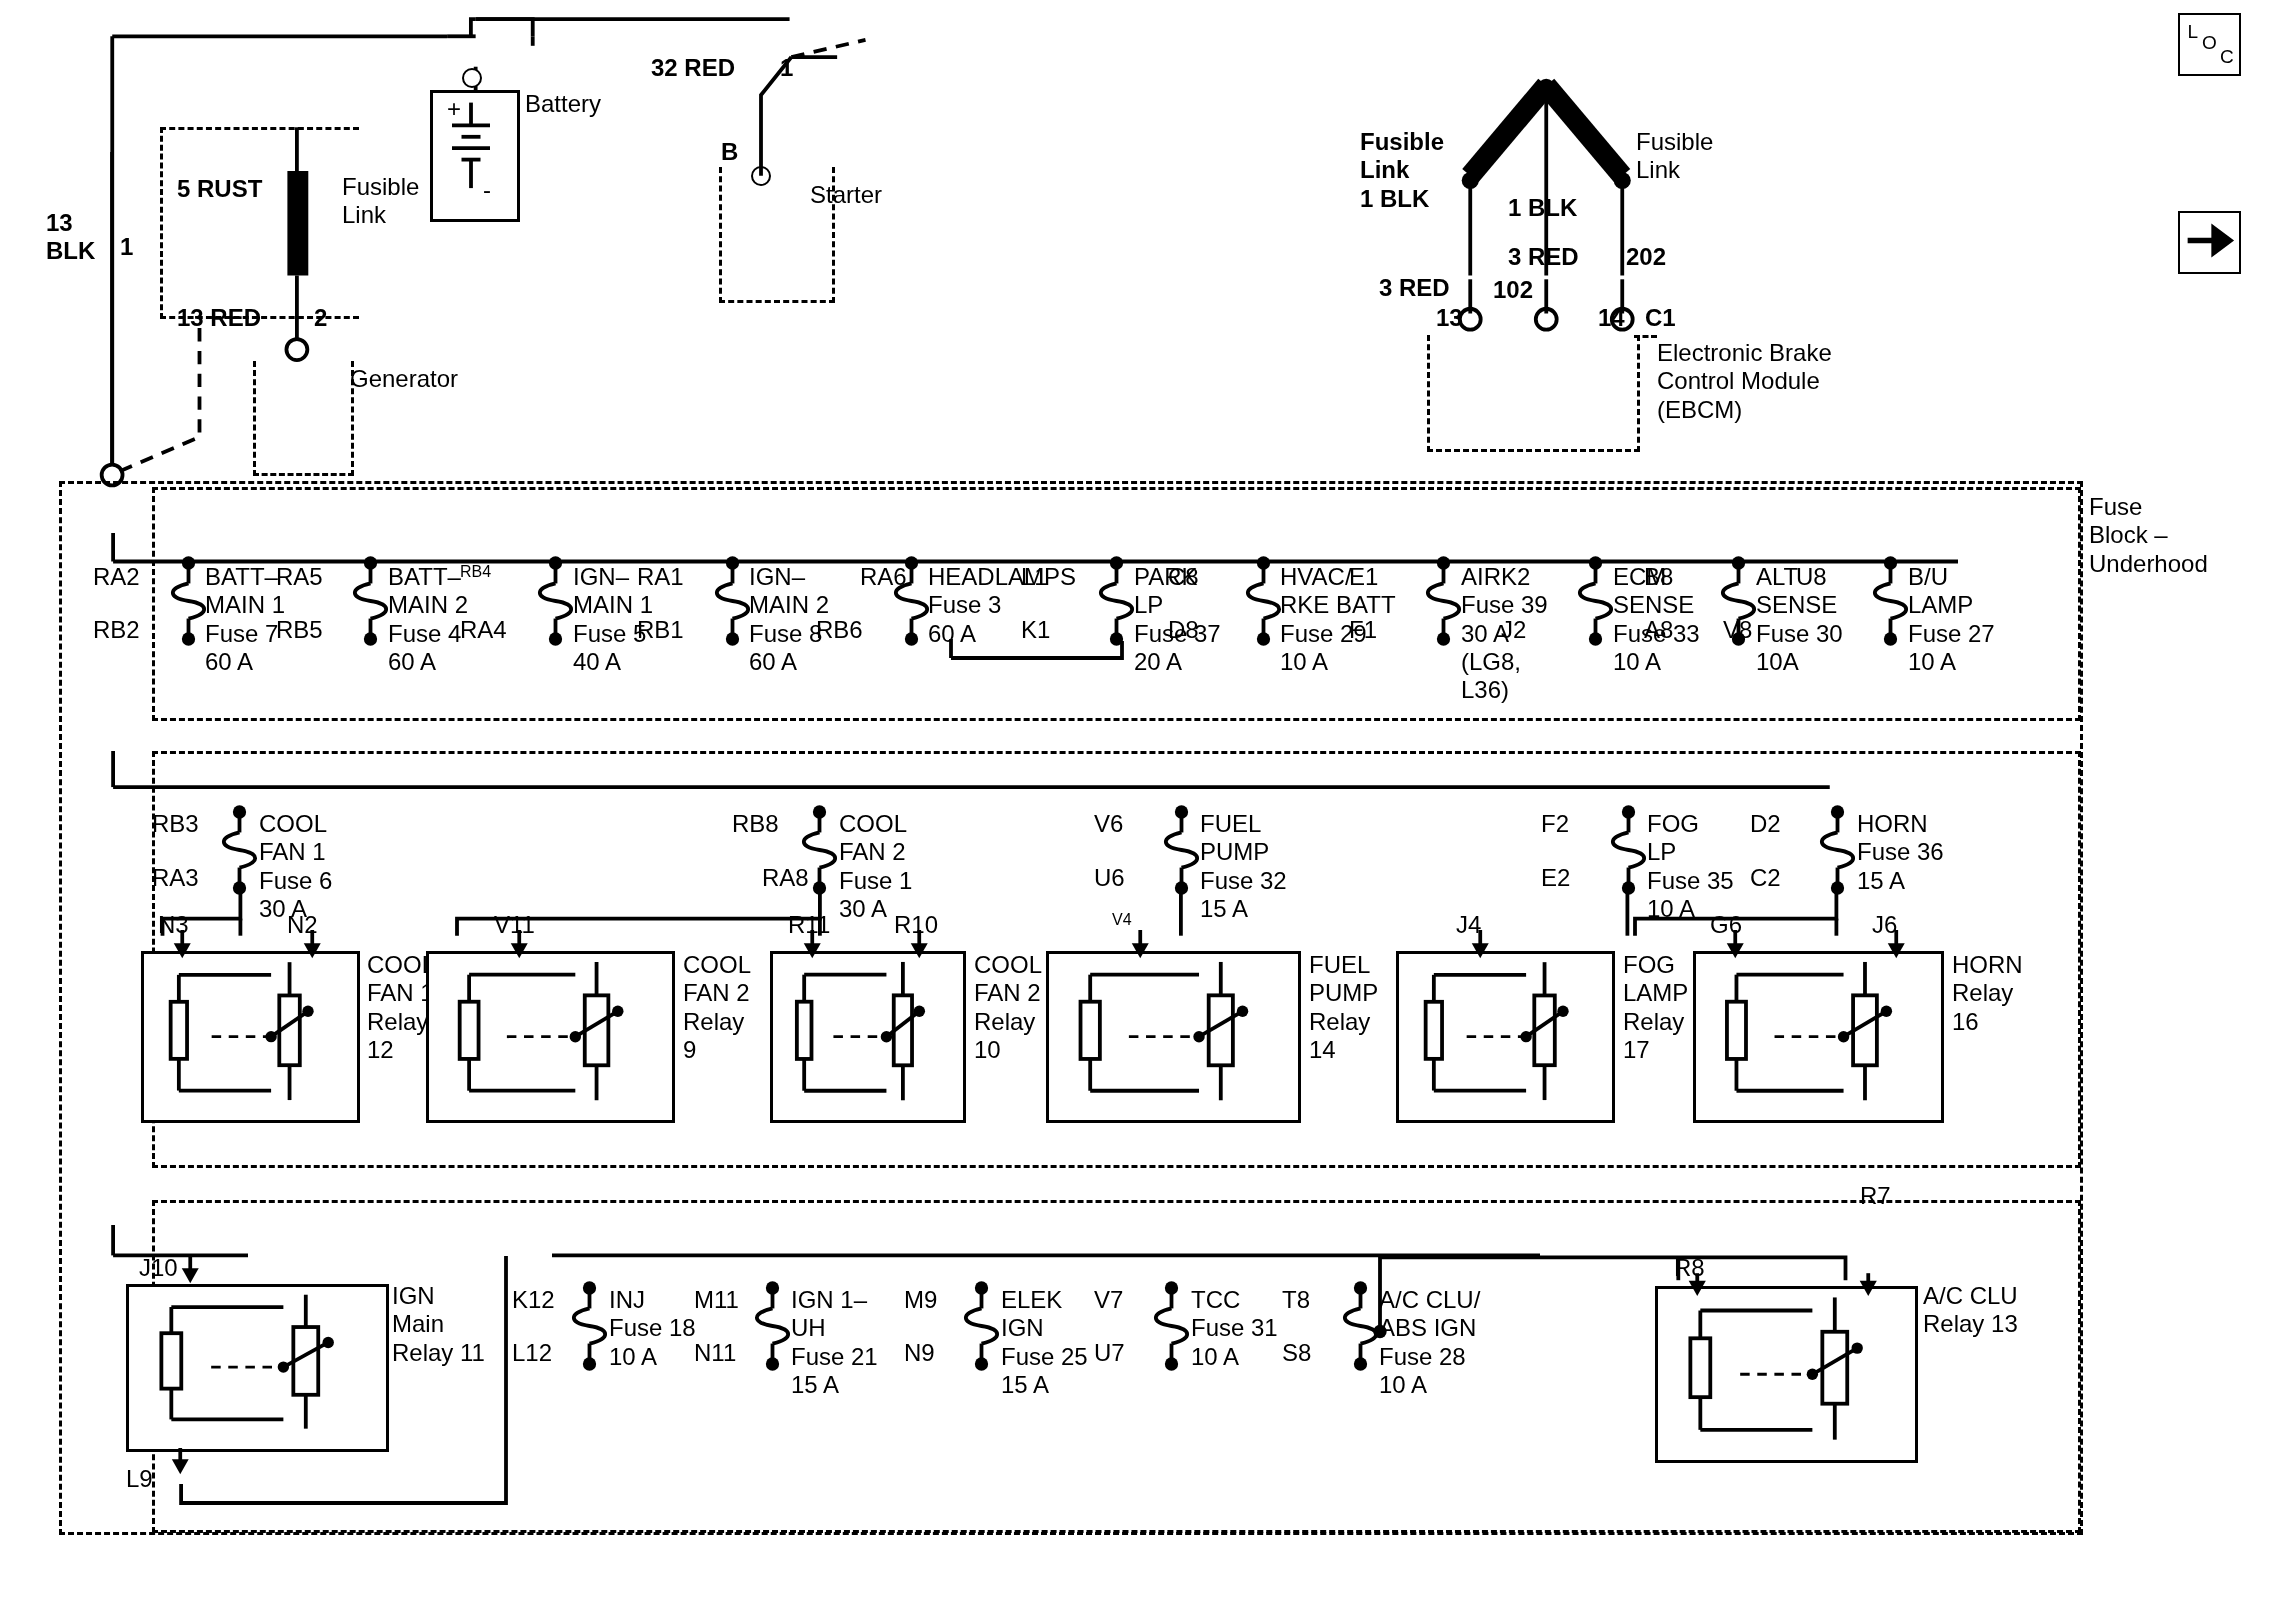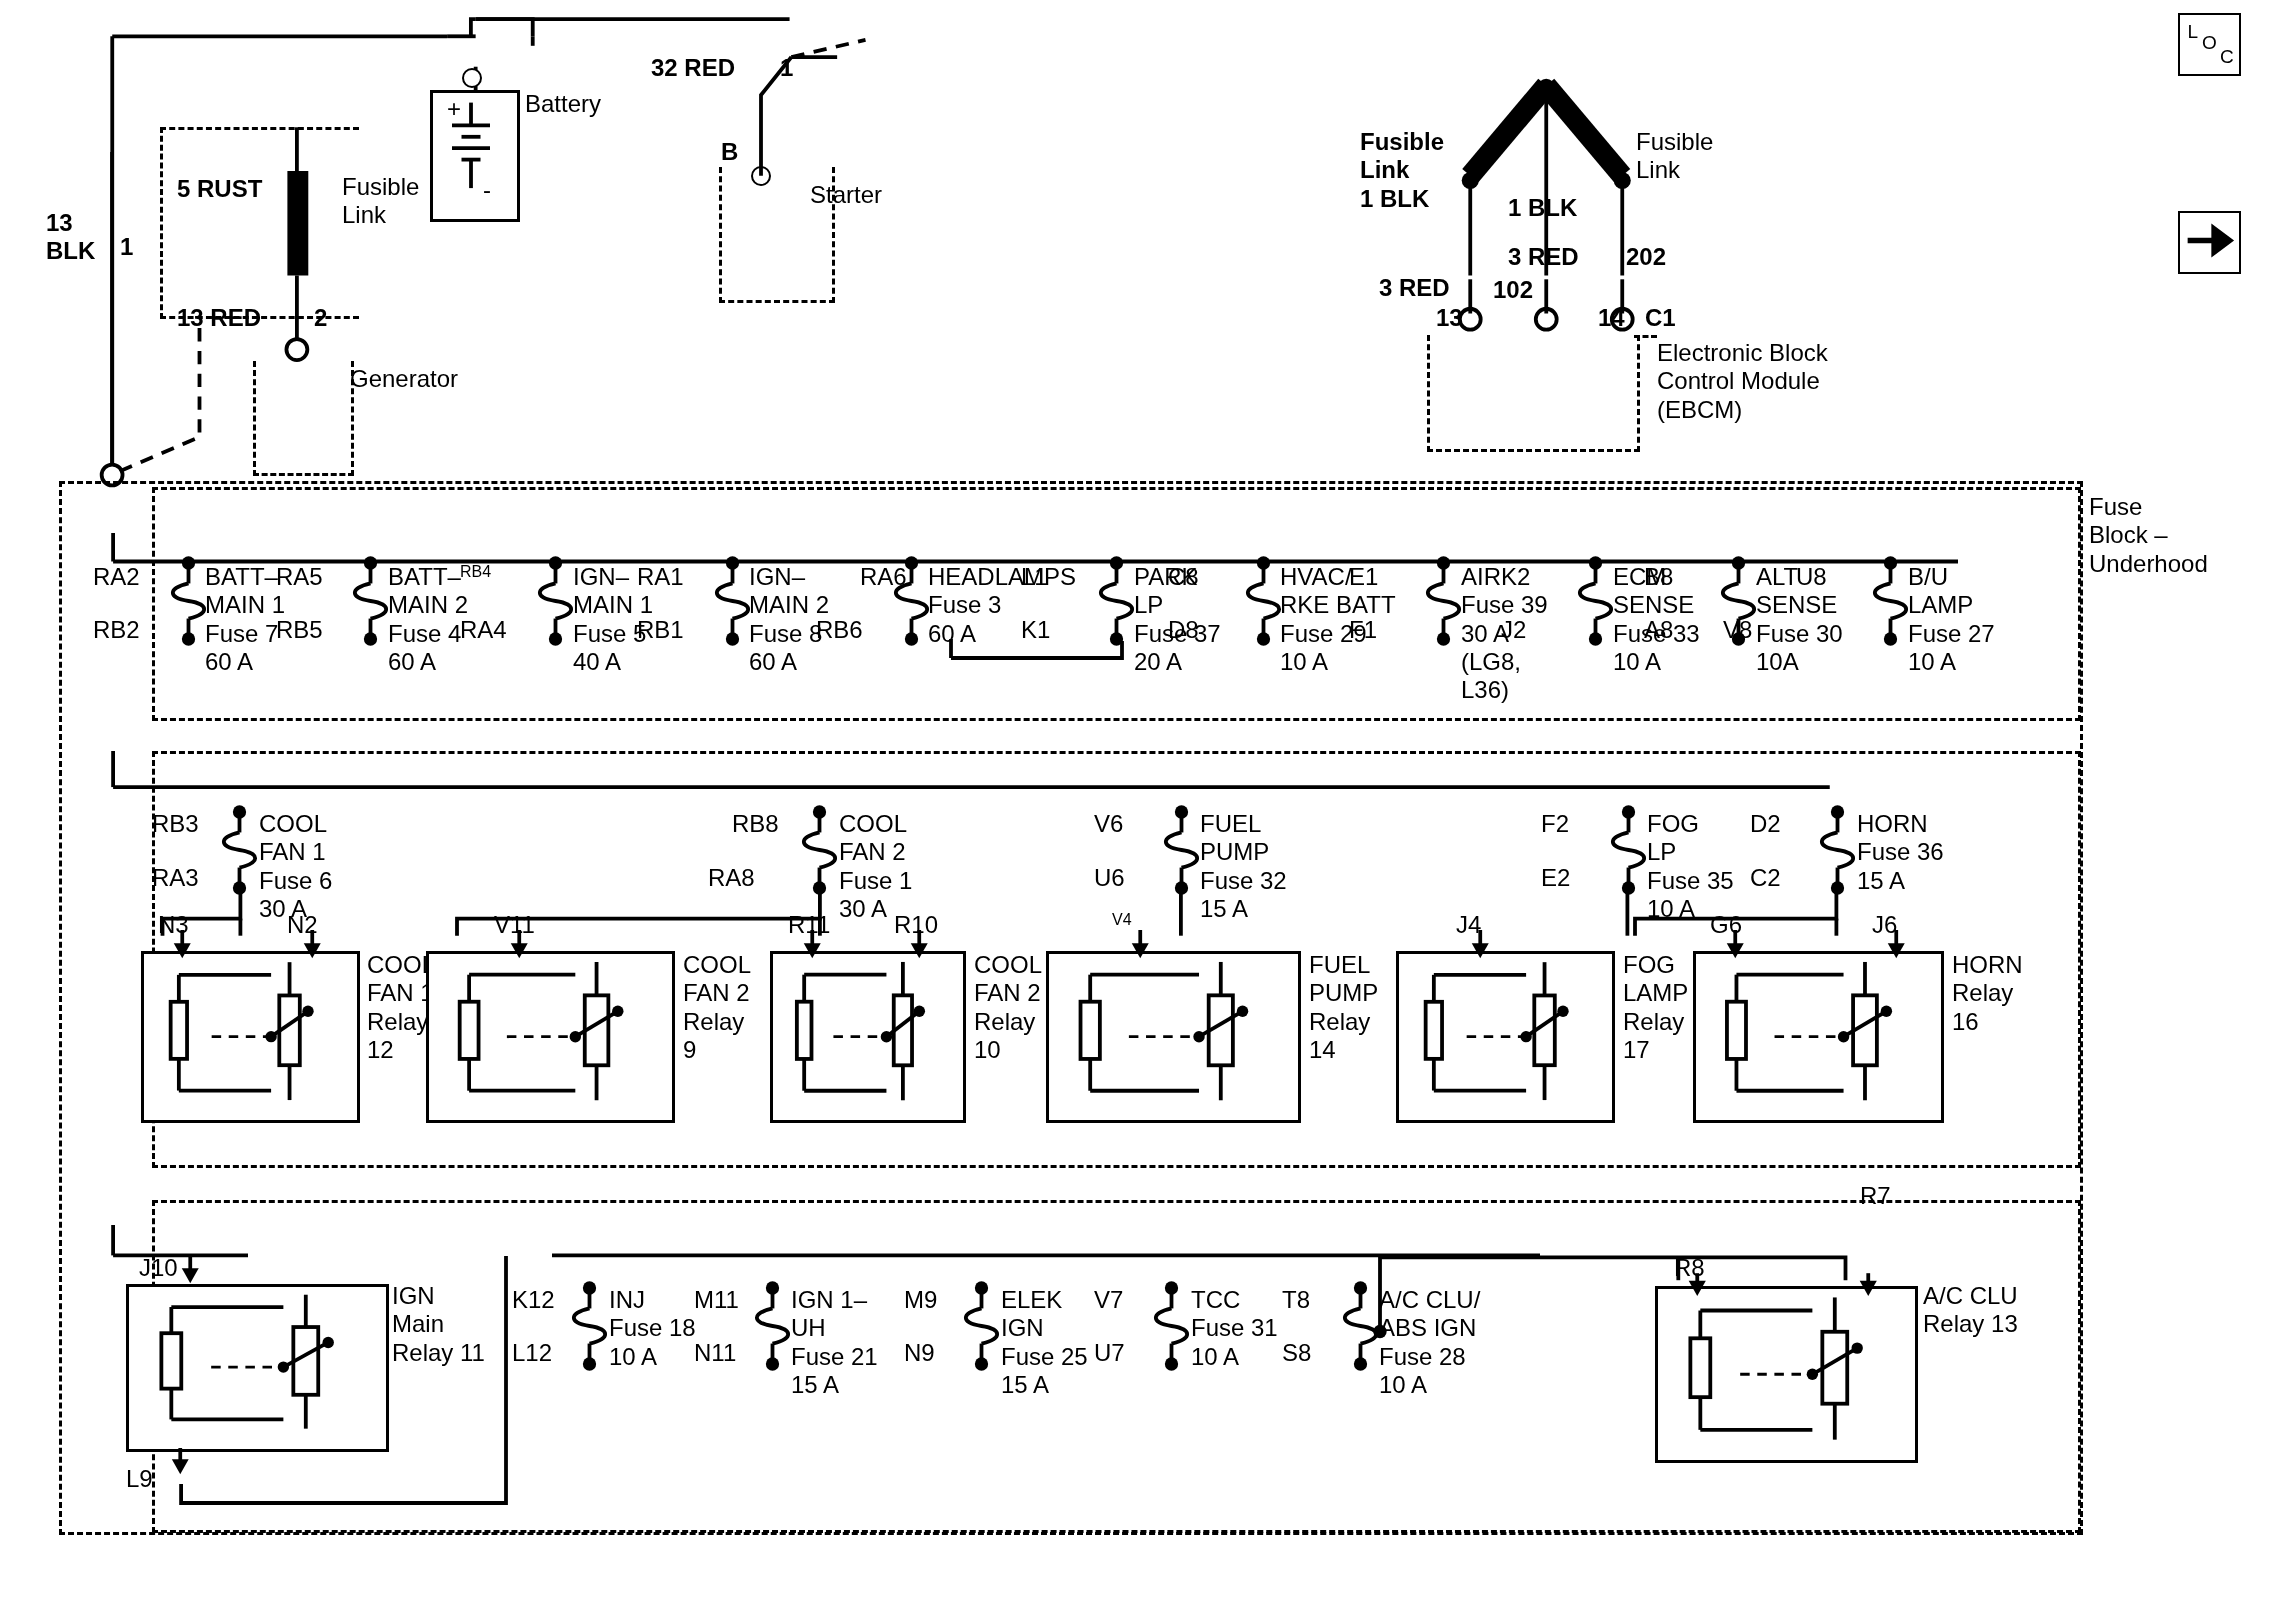--- a/index.html
+++ b/index.html
@@ -126,21 +126,21 @@
   <div class="lbl b" style="left:1508px;top:194px;">1 BLK</div>
   <div class="lbl b" style="left:1379px;top:274px;">3 RED</div>
   <div class="lbl b" style="left:1508px;top:243px;">3 RED</div>
   <div class="lbl b" style="left:1493px;top:276px;">102</div>
   <div class="lbl b" style="left:1626px;top:243px;">202</div>
   <div class="lbl b" style="left:1436px;top:304px;">13</div>
   <div class="lbl b" style="left:1598px;top:304px;">14</div>
   <div class="lbl b" style="left:1645px;top:304px;">C1</div>
   <div class="dashbox" style="left:1427px;top:335px;width:207px;height:114px;border-top:none;"></div>
   <div class="dashline-h" style="left:1634px;top:335px;width:23px;"></div>
-  <div class="lbl" style="left:1657px;top:339px;">Electronic Block
+  <div class="lbl" style="left:1657px;top:339px;">Electronic Brake
 Control Module
 (EBCM)</div>
 
   <div class="dashbox" style="left:59px;top:481px;width:2018px;height:1048px;"></div>
   <div class="lbl" style="left:2089px;top:493px;">Fuse
 Block –
 Underhood</div>
 
   <div class="dashbox" style="left:152px;top:487px;width:1923px;height:228px;"></div>
   <div class="dashbox" style="left:152px;top:751px;width:1923px;height:411px;"></div>
@@ -333,21 +333,21 @@
 30 A</div>
       <svg width="57" height="99" style="left: 791px; top: 810px;" viewBox="0 0 60 104">
         <path d="M30 0 L30 23.520000000000003" stroke="#000" stroke-width="4" fill="none"></path>
         <path d="M30 23.520000000000003 C 8 28.560000000000002, 8 38.64, 30 42
                 C 52 45.36, 52 55.440000000000005, 30 60.48" stroke="#000" stroke-width="4" fill="none"></path>
         <path d="M30 60.48 L30 84" stroke="#000" stroke-width="4" fill="none"></path>
         <circle cx="30" cy="2" r="7" fill="#000"></circle>
         <circle cx="30" cy="82" r="7" fill="#000"></circle>
       </svg>
       <div class="lbl" style="font-size: 24px; left: 732px; top: 810px;">RB8</div>
-      <div class="lbl" style="font-size: 24px; left: 708px; top: 864px;">RA8</div>
+      <div class="lbl" style="font-size: 24px; left: 762px; top: 864px;">RA8</div>
       <div class="lbl" style="font-size: 24px; left: 839px; top: 810px;">COOL
 FAN 2
 Fuse 1
 30 A</div>
       <svg width="57" height="99" style="left: 1153px; top: 810px;" viewBox="0 0 60 104">
         <path d="M30 0 L30 23.520000000000003" stroke="#000" stroke-width="4" fill="none"></path>
         <path d="M30 23.520000000000003 C 8 28.560000000000002, 8 38.64, 30 42
                 C 52 45.36, 52 55.440000000000005, 30 60.48" stroke="#000" stroke-width="4" fill="none"></path>
         <path d="M30 60.48 L30 84" stroke="#000" stroke-width="4" fill="none"></path>
         <circle cx="30" cy="2" r="7" fill="#000"></circle>

